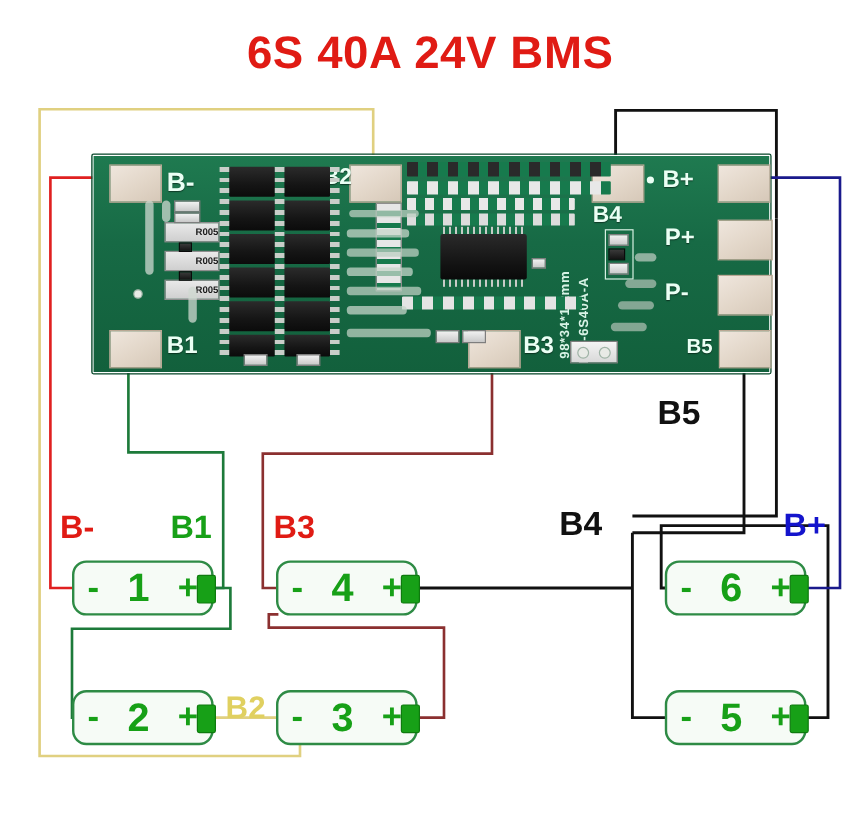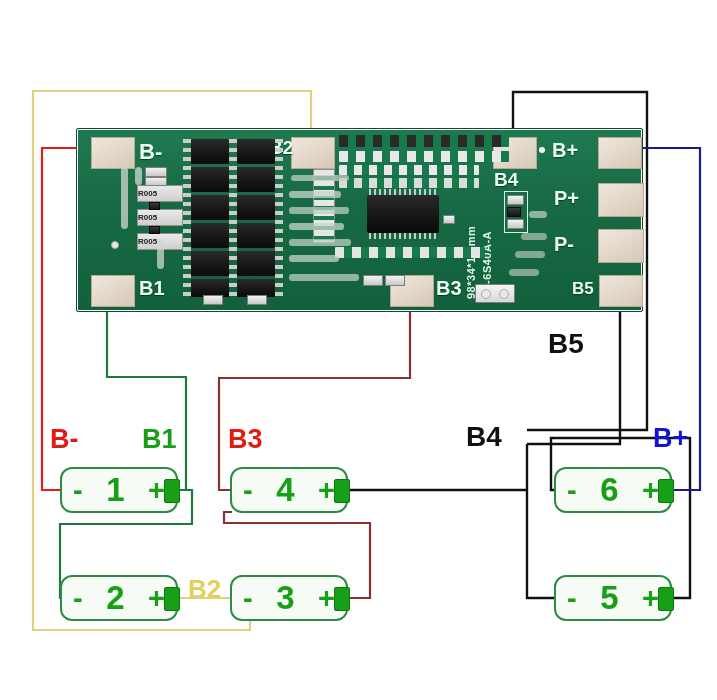--- a/index.html
+++ b/index.html
@@ -76,21 +76,21 @@
     background: linear-gradient(180deg, #2b2b2b 0%, #151515 60%, #0b0b0b 100%);
     border-radius: 1px;
   }
   .rshunt {
     position: absolute;
     background: linear-gradient(180deg, #e9e9e9 0%, #cfcfcf 100%);
     border: 1px solid #8e8e8e;
     color: #1a1a1a;
     font-size: 8px;
     font-weight: bold;
-    text-align: left;
+    text-align: right;
     line-height: 15px;
     font-family: "Liberation Sans", sans-serif;
   }
   .smd {
     position: absolute;
     background: linear-gradient(180deg, #f2f2f2 0%, #c9c9c9 100%);
     border: 1px solid #7e7e7e;
   }
   .smd-dark {
     position: absolute;
@@ -159,20 +159,21 @@
     font-weight: bold;
     font-family: "Liberation Sans", sans-serif;
     white-space: nowrap;
   }
 </style>
 </head>
 <body>
 
 <div id="stage">
 
+  <div id="title">6S 40A 24V BMS</div>
 
   <svg id="wires" viewBox="0 0 717 700" xmlns="http://www.w3.org/2000/svg">
 
     <polyline points="311,147 311,91 33,91 33,630 250,630 250,598 178,598" fill="none" stroke="#e0d080" stroke-width="2.2"></polyline>
 
     <polyline points="114,148 42,148 42,490 62,490" fill="none" stroke="#e02020" stroke-width="2.2"></polyline>
 
     <polyline points="107,300 107,377 186,377 186,490 178,490" fill="none" stroke="#1d7a3a" stroke-width="2.2"></polyline>
 
     <polyline points="178,490 192,490 192,524 60,524 60,598 62,598" fill="none" stroke="#1d7a3a" stroke-width="2.2"></polyline>

